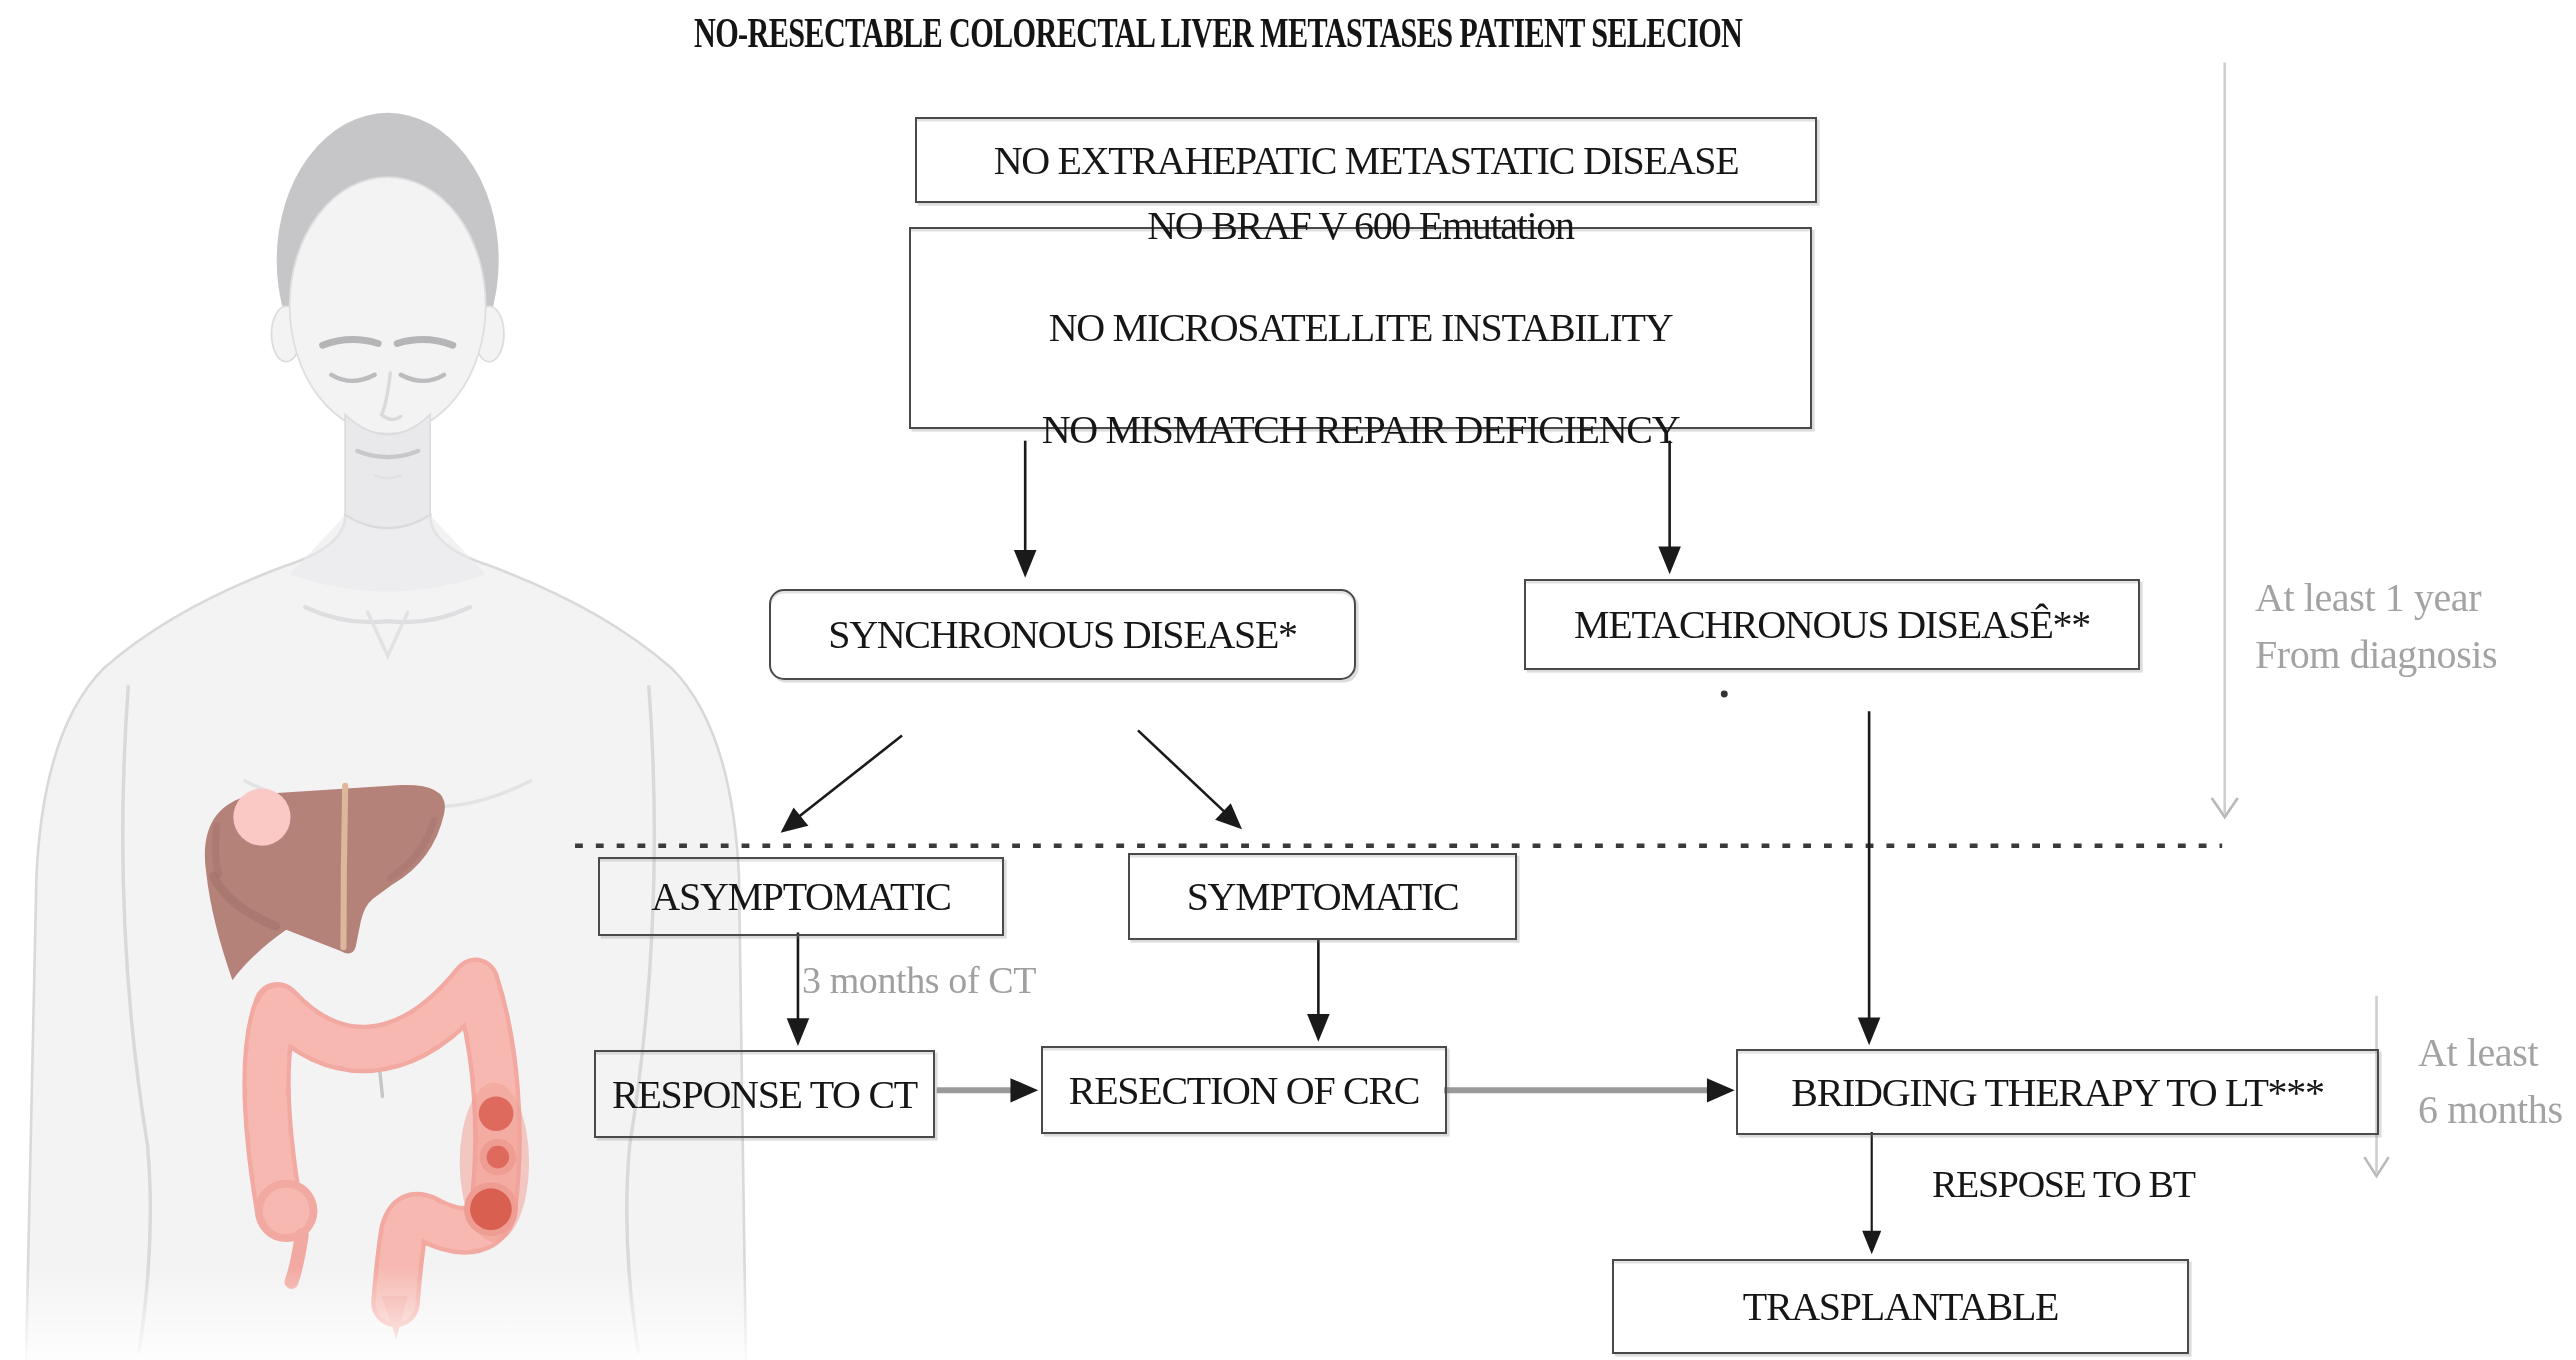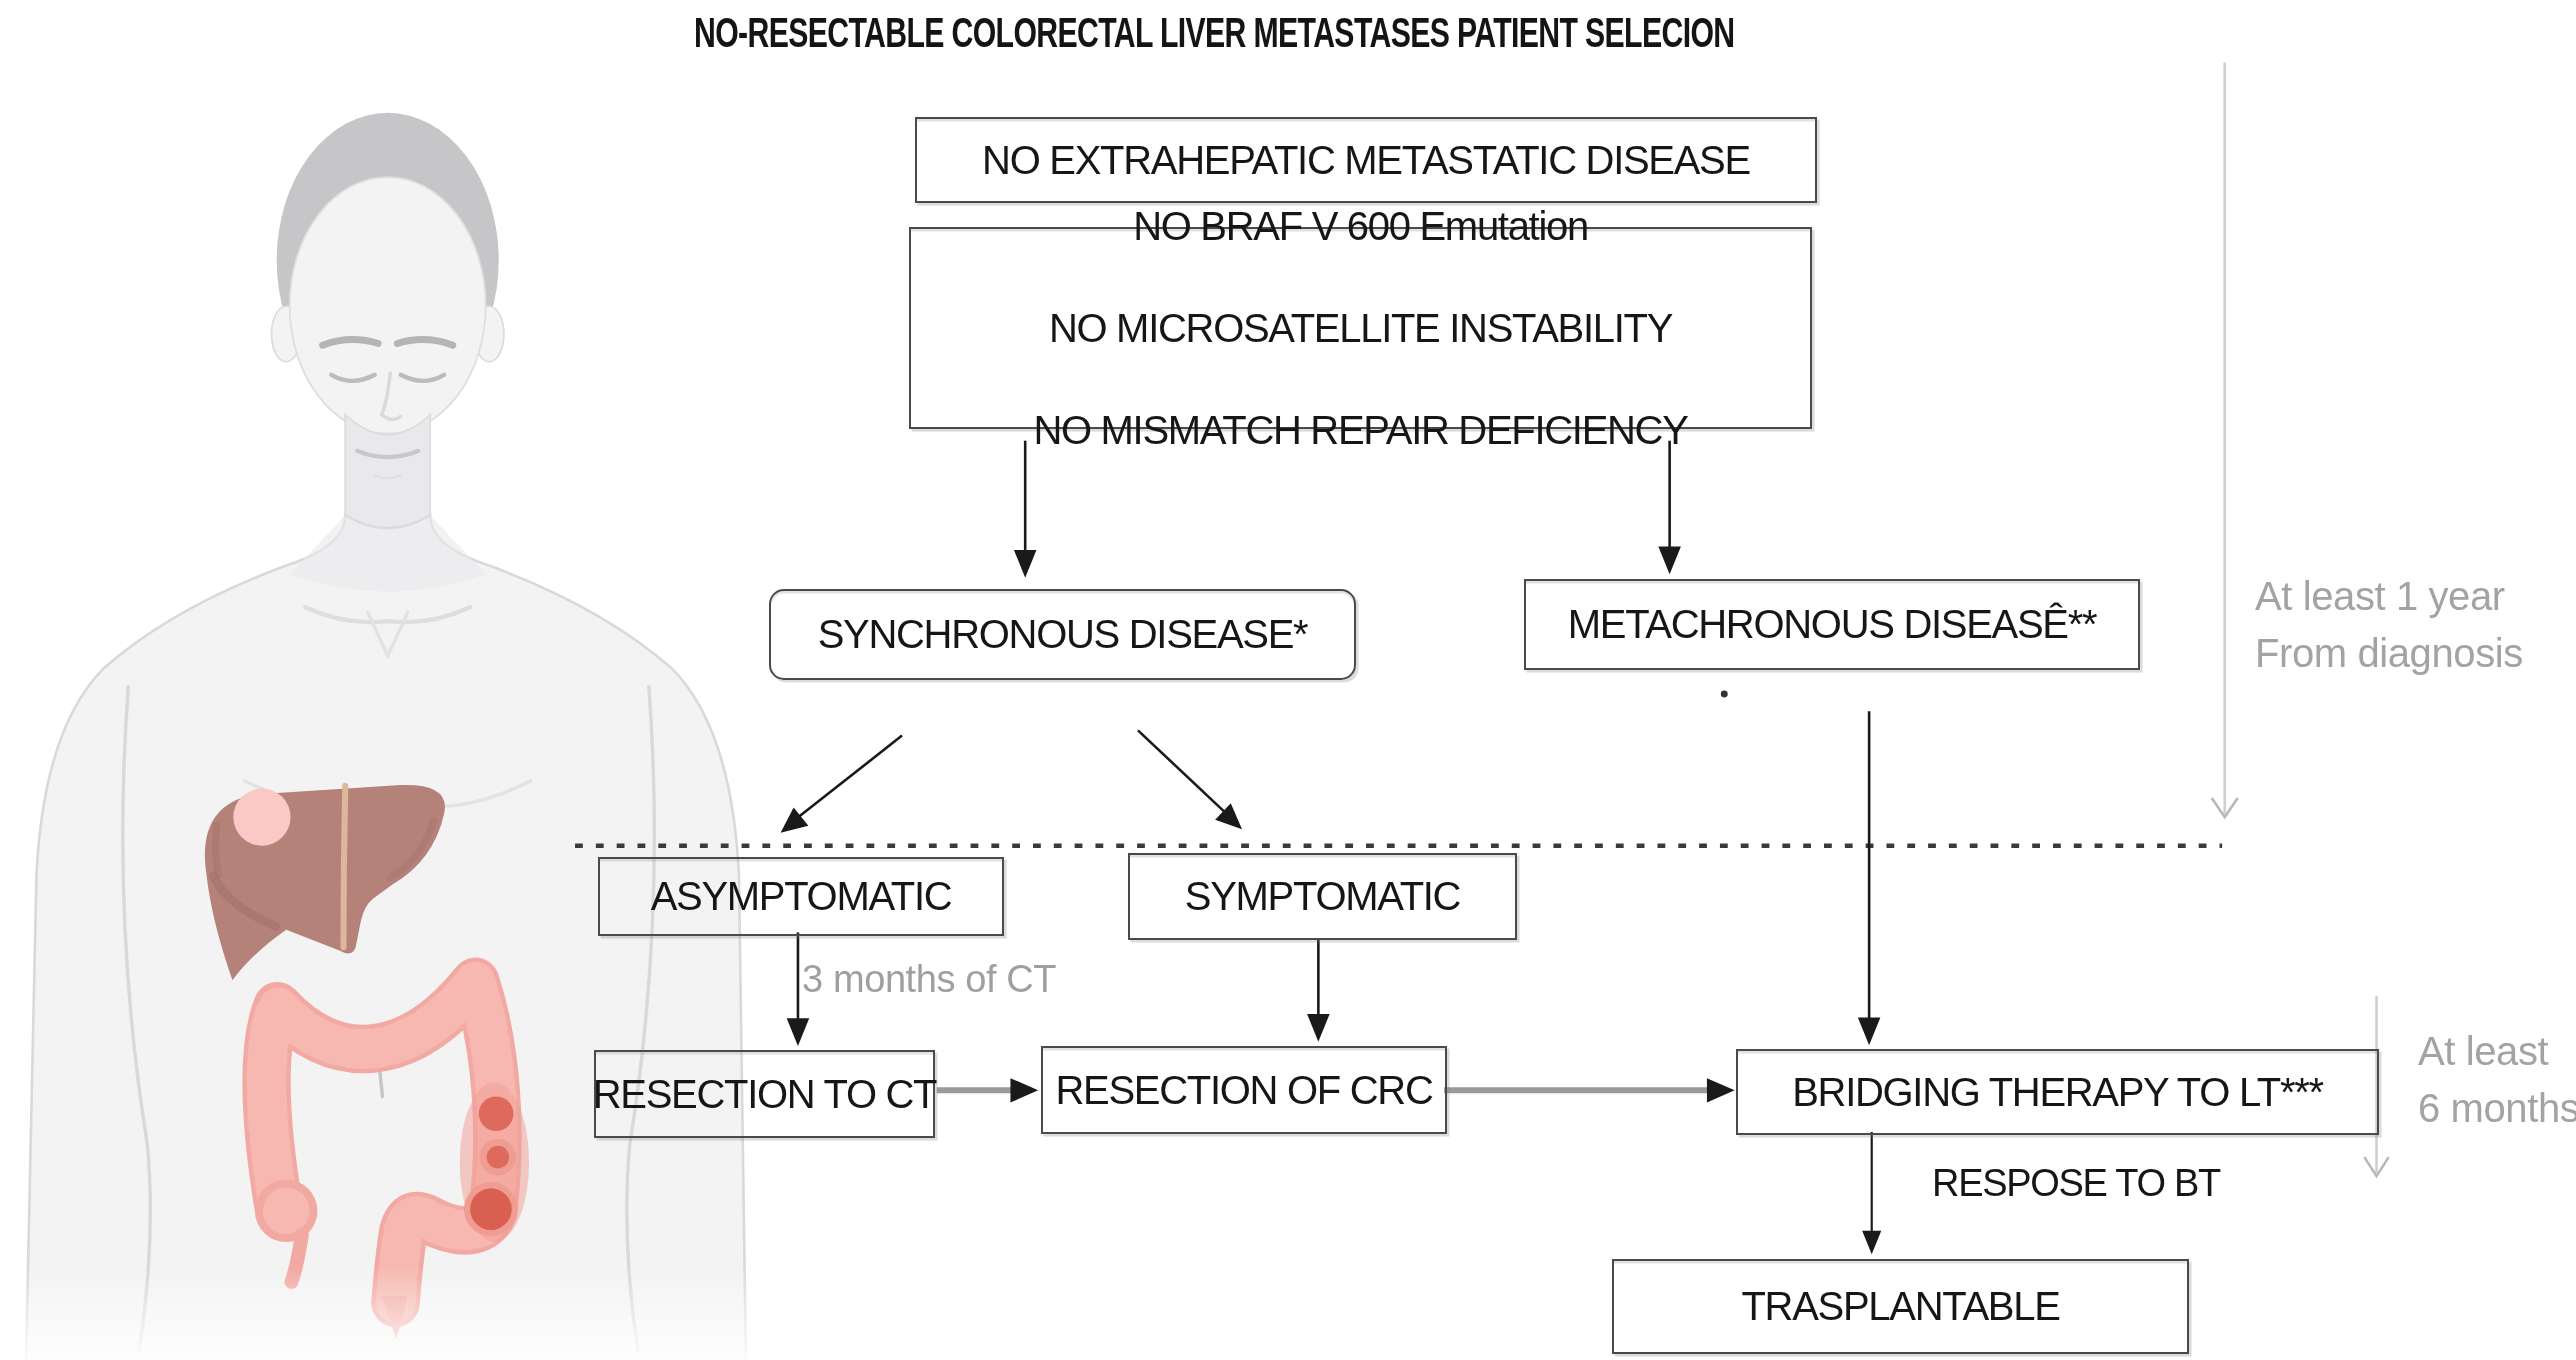--- a/index.html
+++ b/index.html
@@ -1,18 +1,18 @@
 <!DOCTYPE html>
 <html style="font-size:14px"><head>
 <meta charset="utf-8">
 <style>
   html,body{margin:0;padding:0;background:#ffffff;}
   #canvas{
     position:relative;width:2576px;height:1361px;background:#ffffff;overflow:hidden;
-    font-family:Liberation Sans, sans-serif;color:#161616;
+    font-family:Liberation Serif, serif;color:#161616;
   }
   svg{position:absolute;left:0;top:0;}
   .title{
     position:absolute;left:694px;top:8.7px;font-size:42px;font-weight:700;
     letter-spacing:-0.9px;white-space:nowrap;transform:scaleX(0.72);transform-origin:left top;
     color:#141414;
   }
   .box{
     position:absolute;display:flex;align-items:center;justify-content:center;
     border:2.6px solid #4a4a4a;background:transparent;
@@ -178,21 +178,21 @@
   </div>
 
   <div class="box" style="left:769px;top:589px;width:583px;height:87px;border-radius:15px;">SYNCHRONOUS DISEASE*</div>
 
   <div class="box" style="left:1524px;top:579px;width:612px;height:87px;">METACHRONOUS DISEASÊ**</div>
 
   <div class="box" style="left:598px;top:857px;width:402px;height:75px;">ASYMPTOMATIC</div>
 
   <div class="box" style="left:1128px;top:853px;width:385px;height:83px;">SYMPTOMATIC</div>
 
-  <div class="box" style="left:594px;top:1050px;width:337px;height:84px;">RESECTION TO CT</div>
+  <div class="box" style="left:594px;top:1050px;width:337px;height:84px;">RESPONSE TO CT</div>
 
   <div class="box" style="left:1041px;top:1046px;width:402px;height:84px;">RESECTION OF CRC</div>
 
   <div class="box" style="left:1736px;top:1049px;width:639px;height:82px;">BRIDGING THERAPY TO LT***</div>
 
   <div class="box" style="left:1612px;top:1259px;width:573px;height:91px;">TRASPLANTABLE</div>
 
   <div class="glabel" style="left:2255px;top:574px;">At least 1 year</div>
   <div class="glabel" style="left:2255px;top:631px;">From diagnosis</div>
 

